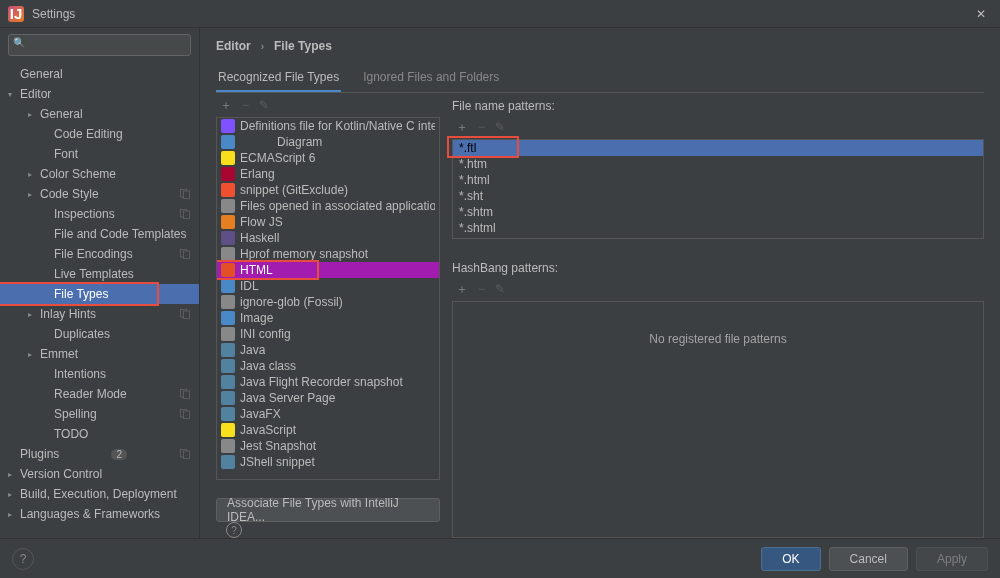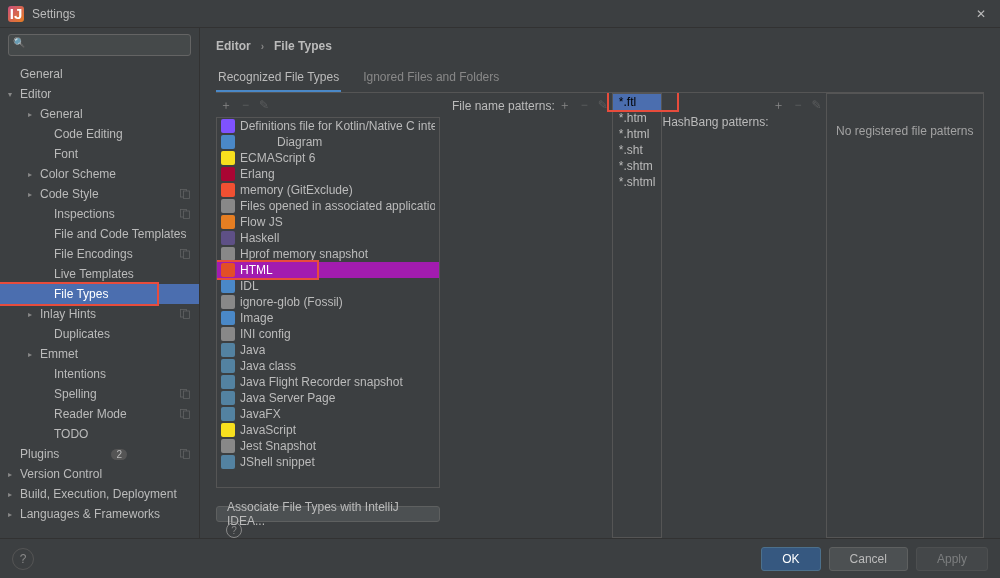--- a/index.html
+++ b/index.html
@@ -31,21 +31,21 @@
     .content { flex: 1; display: flex; flex-direction: column; padding: 0 16px; }
     .breadcrumb { height: 36px; display: flex; align-items: center; color: #bbbbbb; font-weight: bold; gap: 10px; }
     .breadcrumb .sep { color: #888; font-size: 10px; }
     
     .tabs { display: flex; border-bottom: 1px solid #555; align-items: center; }
     .tab { padding: 6px 2px; margin-right: 20px; cursor: pointer; color: #888; border-bottom: 2px solid transparent; }
     .tab.active { color: #bbbbbb; border-bottom-color: #4a88c7; }
     
     .columns { display: flex; flex: 1; overflow: hidden; }
     .col-left { width: 224px; display: flex; flex-direction: column; }
-    .col-right { flex: 1; display: flex; flex-direction: row; padding-left: 12px; }
+    .col-right { flex: 1; display: flex; flex-direction: column; padding-left: 12px; }
     
     .toolbar { display: flex; align-items: center; height: 24px; gap: 10px; padding: 0 4px; color: #888; }
     .toolbar span { cursor: pointer; }
     .toolbar .disabled { opacity: 0.4; }
     
     .file-list { border: 1px solid #555; flex: 1; overflow-y: auto; background: #3c3f41; }
     .file-item { display: flex; align-items: center; height: 16px; padding: 0 4px; cursor: pointer; gap: 5px; }
     .file-item.selected { background: #a21caf; color: #fff; }
     .file-icon { width: 14px; height: 14px; border-radius: 2px; display: inline-flex; align-items: center; justify-content: center; font-size: 8px; flex-shrink: 0; }
     .fi-kotlin { background: #7f52ff; } .fi-diagram { background: #4a88c7; } .fi-docker { background: #2496ed; }
@@ -54,21 +54,21 @@
     .fi-html { background: #e34f26; } .fi-idl { background: #4a88c7; } .fi-image { background: #4a88c7; }
     .fi-ini { background: #888; } .fi-java { background: #5382a1; } .fi-json { background: #888; }
     
     .section-label { color: #bbbbbb; padding: 6px 0 2px 0; }
     .pattern-list { border: 1px solid #555; min-height: 100px; background: #3c3f41; }
     .pattern-item { height: 16px; padding: 0 6px; display: flex; align-items: center; cursor: pointer; }
     .pattern-item.selected { background: #4b6eaf; color: #000000; }
     
     .placeholder { color: #a3a3a3; text-align: center; padding: 30px 0; }
     
-    .assoc-btn { margin-top: 10px; height: 16px; padding: 0 10px; background: #4c5052; border: 1px solid #5e6060; border-radius: 3px; cursor: pointer; color: #bbbbbb; display: inline-flex; align-items: center; }
+    .assoc-btn { margin-top: 10px; height: 24px; padding: 0 10px; background: #4c5052; border: 1px solid #5e6060; border-radius: 3px; cursor: pointer; color: #bbbbbb; display: inline-flex; align-items: center; }
     .help-icon { margin-left: 10px; color: #888; border: 1px solid #888; border-radius: 50%; width: 16px; height: 16px; display: inline-flex; align-items: center; justify-content: center; font-size: 10px; }
     
     .footer { position: absolute; bottom: 0; left: 0; right: 0; height: 40px; border-top: 1px solid #323232; display: flex; align-items: center; padding: 0 12px; background: #3c3f41; }
     .footer .help { width: 22px; height: 22px; border: 1px solid #555; border-radius: 50%; display: flex; align-items: center; justify-content: center; color: #888; cursor: pointer; }
     .footer .spacer { flex: 1; }
     .footer button { height: 24px; padding: 0 20px; margin-left: 8px; background: #4c5052; border: 1px solid #5e6060; border-radius: 3px; color: #bbbbbb; cursor: pointer; }
     .footer button.primary { background: #365880; border-color: #4c708c; color: #fff; }
     .footer button.disabled { opacity: 0.5; }
     
     .dup-svg { fill: #888; }
@@ -166,29 +166,29 @@
         <div class="tree-item level-1">
           <span class="arrow">▸</span>
           <span>Emmet</span>
         </div>
         <div class="tree-item level-2">
           <span class="arrow"></span>
           <span>Intentions</span>
         </div>
         <div class="tree-item level-2">
           <span class="arrow"></span>
+          <span>Reader Mode</span>
+          <span class="dup-icon"><svg class="dup-svg" width="12" height="12" viewBox="0 0 16 16">
+              <rect x="2" y="2" width="8" height="10" fill="none" stroke="#888" stroke-width="1"></rect>
+              <rect x="6" y="4" width="8" height="10" fill="#3c3f41" stroke="#888" stroke-width="1"></rect>
+            </svg></span>
+        </div>
+        <div class="tree-item level-2">
+          <span class="arrow"></span>
           <span>Spelling</span>
-          <span class="dup-icon"><svg class="dup-svg" width="12" height="12" viewBox="0 0 16 16">
-              <rect x="2" y="2" width="8" height="10" fill="none" stroke="#888" stroke-width="1"></rect>
-              <rect x="6" y="4" width="8" height="10" fill="#3c3f41" stroke="#888" stroke-width="1"></rect>
-            </svg></span>
-        </div>
-        <div class="tree-item level-2">
-          <span class="arrow"></span>
-          <span>Reader Mode</span>
           <span class="dup-icon"><svg class="dup-svg" width="12" height="12" viewBox="0 0 16 16">
               <rect x="2" y="2" width="8" height="10" fill="none" stroke="#888" stroke-width="1"></rect>
               <rect x="6" y="4" width="8" height="10" fill="#3c3f41" stroke="#888" stroke-width="1"></rect>
             </svg></span>
         </div>
         <div class="tree-item level-2">
           <span class="arrow"></span>
           <span>TODO</span>
         </div>
         <div class="tree-item level-0">
@@ -246,21 +246,21 @@
             <div class="file-item">
               <span class="file-icon fi-js"></span>
               <span style="white-space: nowrap; overflow: hidden; text-overflow: clip;">ECMAScript 6</span>
             </div>
             <div class="file-item">
               <span class="file-icon fi-erlang"></span>
               <span style="white-space: nowrap; overflow: hidden; text-overflow: clip;">Erlang</span>
             </div>
             <div class="file-item">
               <span class="file-icon fi-git"></span>
-              <span style="white-space: nowrap; overflow: hidden; text-overflow: clip;">memory (GitExclude)</span>
+              <span style="white-space: nowrap; overflow: hidden; text-overflow: clip;">snippet (GitExclude)</span>
             </div>
             <div class="file-item">
               <span class="file-icon fi-generic"></span>
               <span style="white-space: nowrap; overflow: hidden; text-overflow: clip;">Files opened in associated applications</span>
             </div>
             <div class="file-item">
               <span class="file-icon fi-flow"></span>
               <span style="white-space: nowrap; overflow: hidden; text-overflow: clip;">Flow JS</span>
             </div>
             <div class="file-item">

